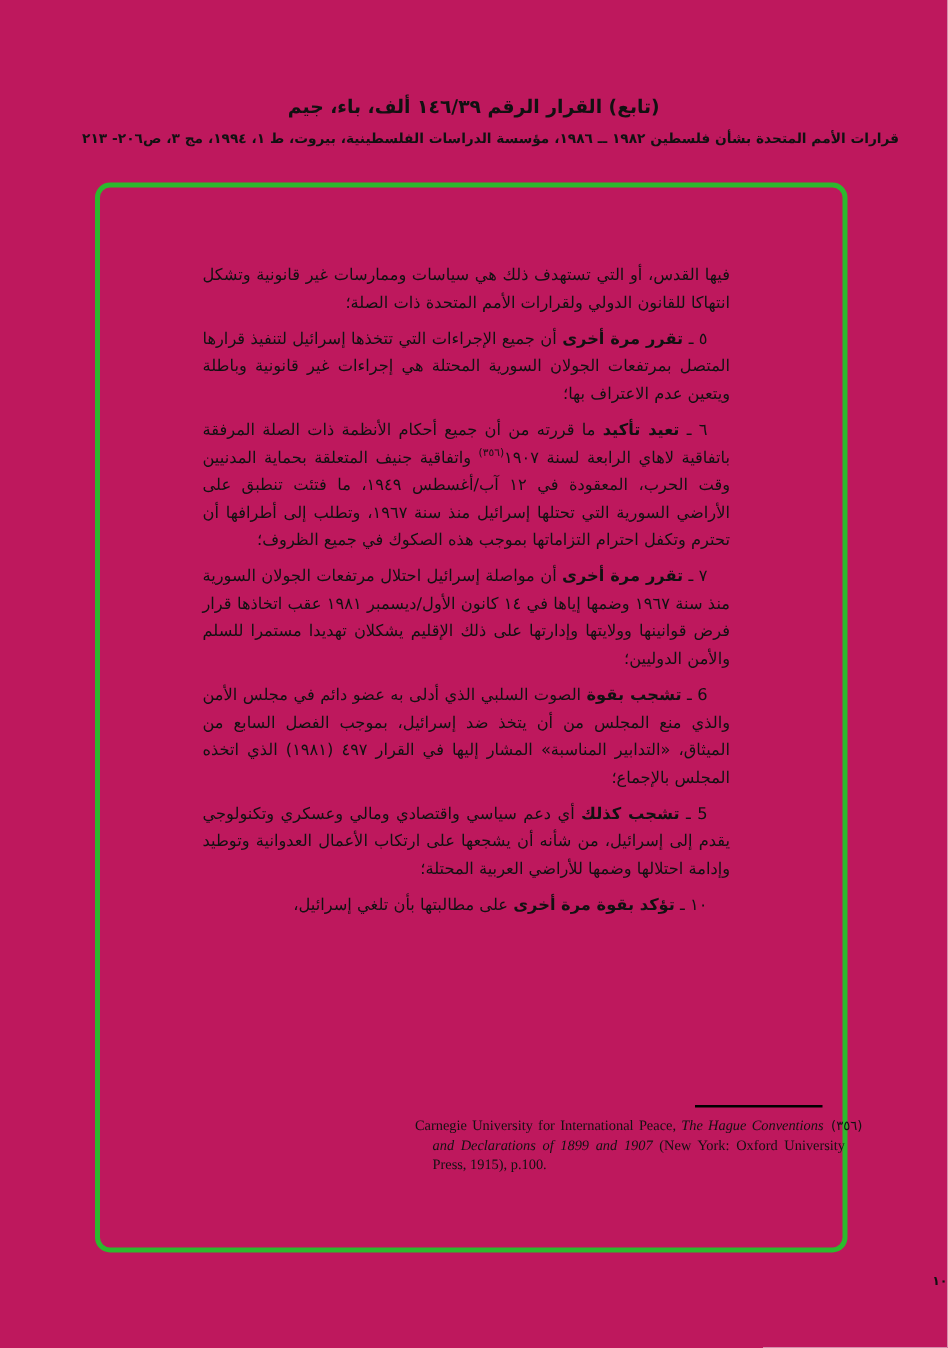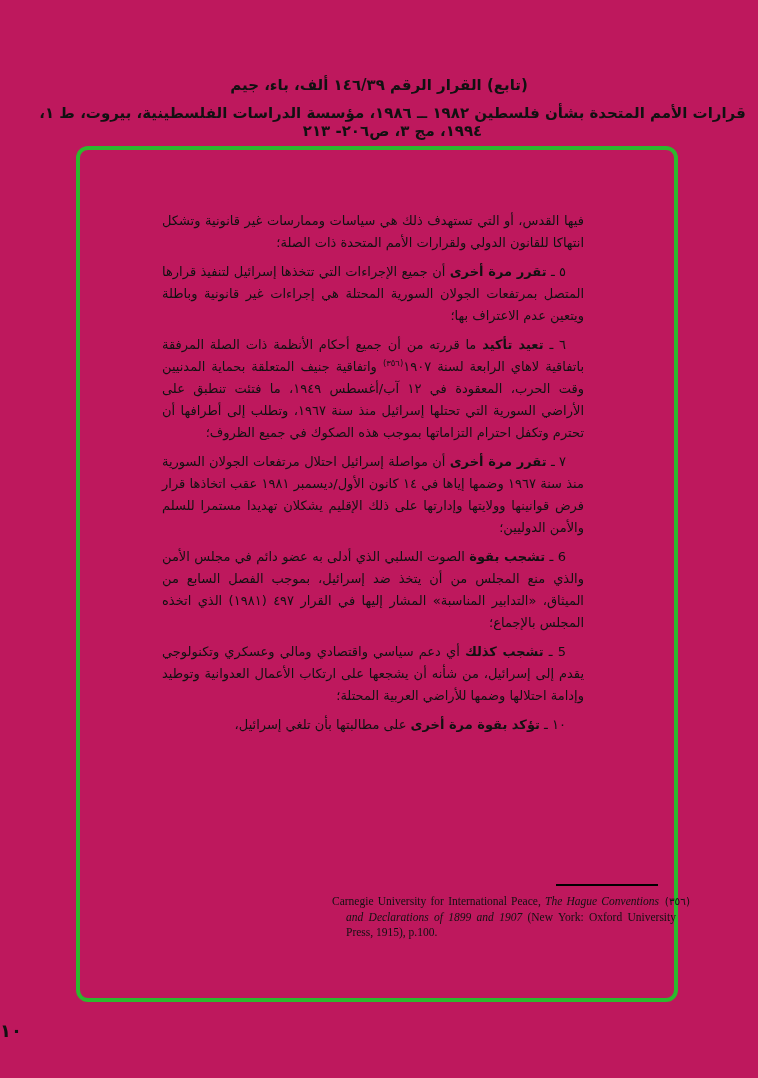--- a/index.html
+++ b/index.html
@@ -13,21 +13,21 @@
     overflow:hidden;
   }
   .hdr-title {
     position:absolute; top:76px; left:0; right:0;
     text-align:center; direction:rtl;
     font-weight:bold; font-size:15px; letter-spacing:0.2px;
   }
   .hdr-source {
     position:absolute; top:104px; left:0; right:0;
     text-align:center; direction:rtl;
-    font-weight:bold; font-size:15px;margin-left:27px;
+    font-weight:bold; font-size:11px;margin-left:27px;
   }
   .frame {
     position:absolute; left:76px; top:146px;
     width:594px; height:848px;
     border:4px solid #2db92d;
     border-radius:12px;
   }
   .body-text {
     position:absolute; right:174px; top:210px; width:422px;
     direction:rtl; text-align:justify;
@@ -49,21 +49,21 @@
     padding-left:14px; text-indent:-14px;
   }
   .fn-marker {
     float:right; direction:rtl;
     font-family:"DejaVu Sans", sans-serif;
     font-size:10.5px; margin-left:6px;
   }
   .fn-italic { font-style:italic; }
   .page-num {
     position:absolute; top:1020px; left:0; right:0;
-    text-align:left; font-weight:bold; font-size:18px;
+    text-align:right; font-weight:bold; font-size:10px;
   }
 </style>
 </head>
 <body>
 
 <div class="page">
 
   <div class="hdr-title">(تابع) القرار الرقم ١٤٦/٣٩ ألف، باء، جيم</div>
   <div class="hdr-source">قرارات الأمم المتحدة بشأن فلسطين ١٩٨٢ ــ ١٩٨٦، مؤسسة الدراسات الفلسطينية، بيروت، ط ١، ١٩٩٤، مج ٣، ص٢٠٦- ٢١٣</div>
 

